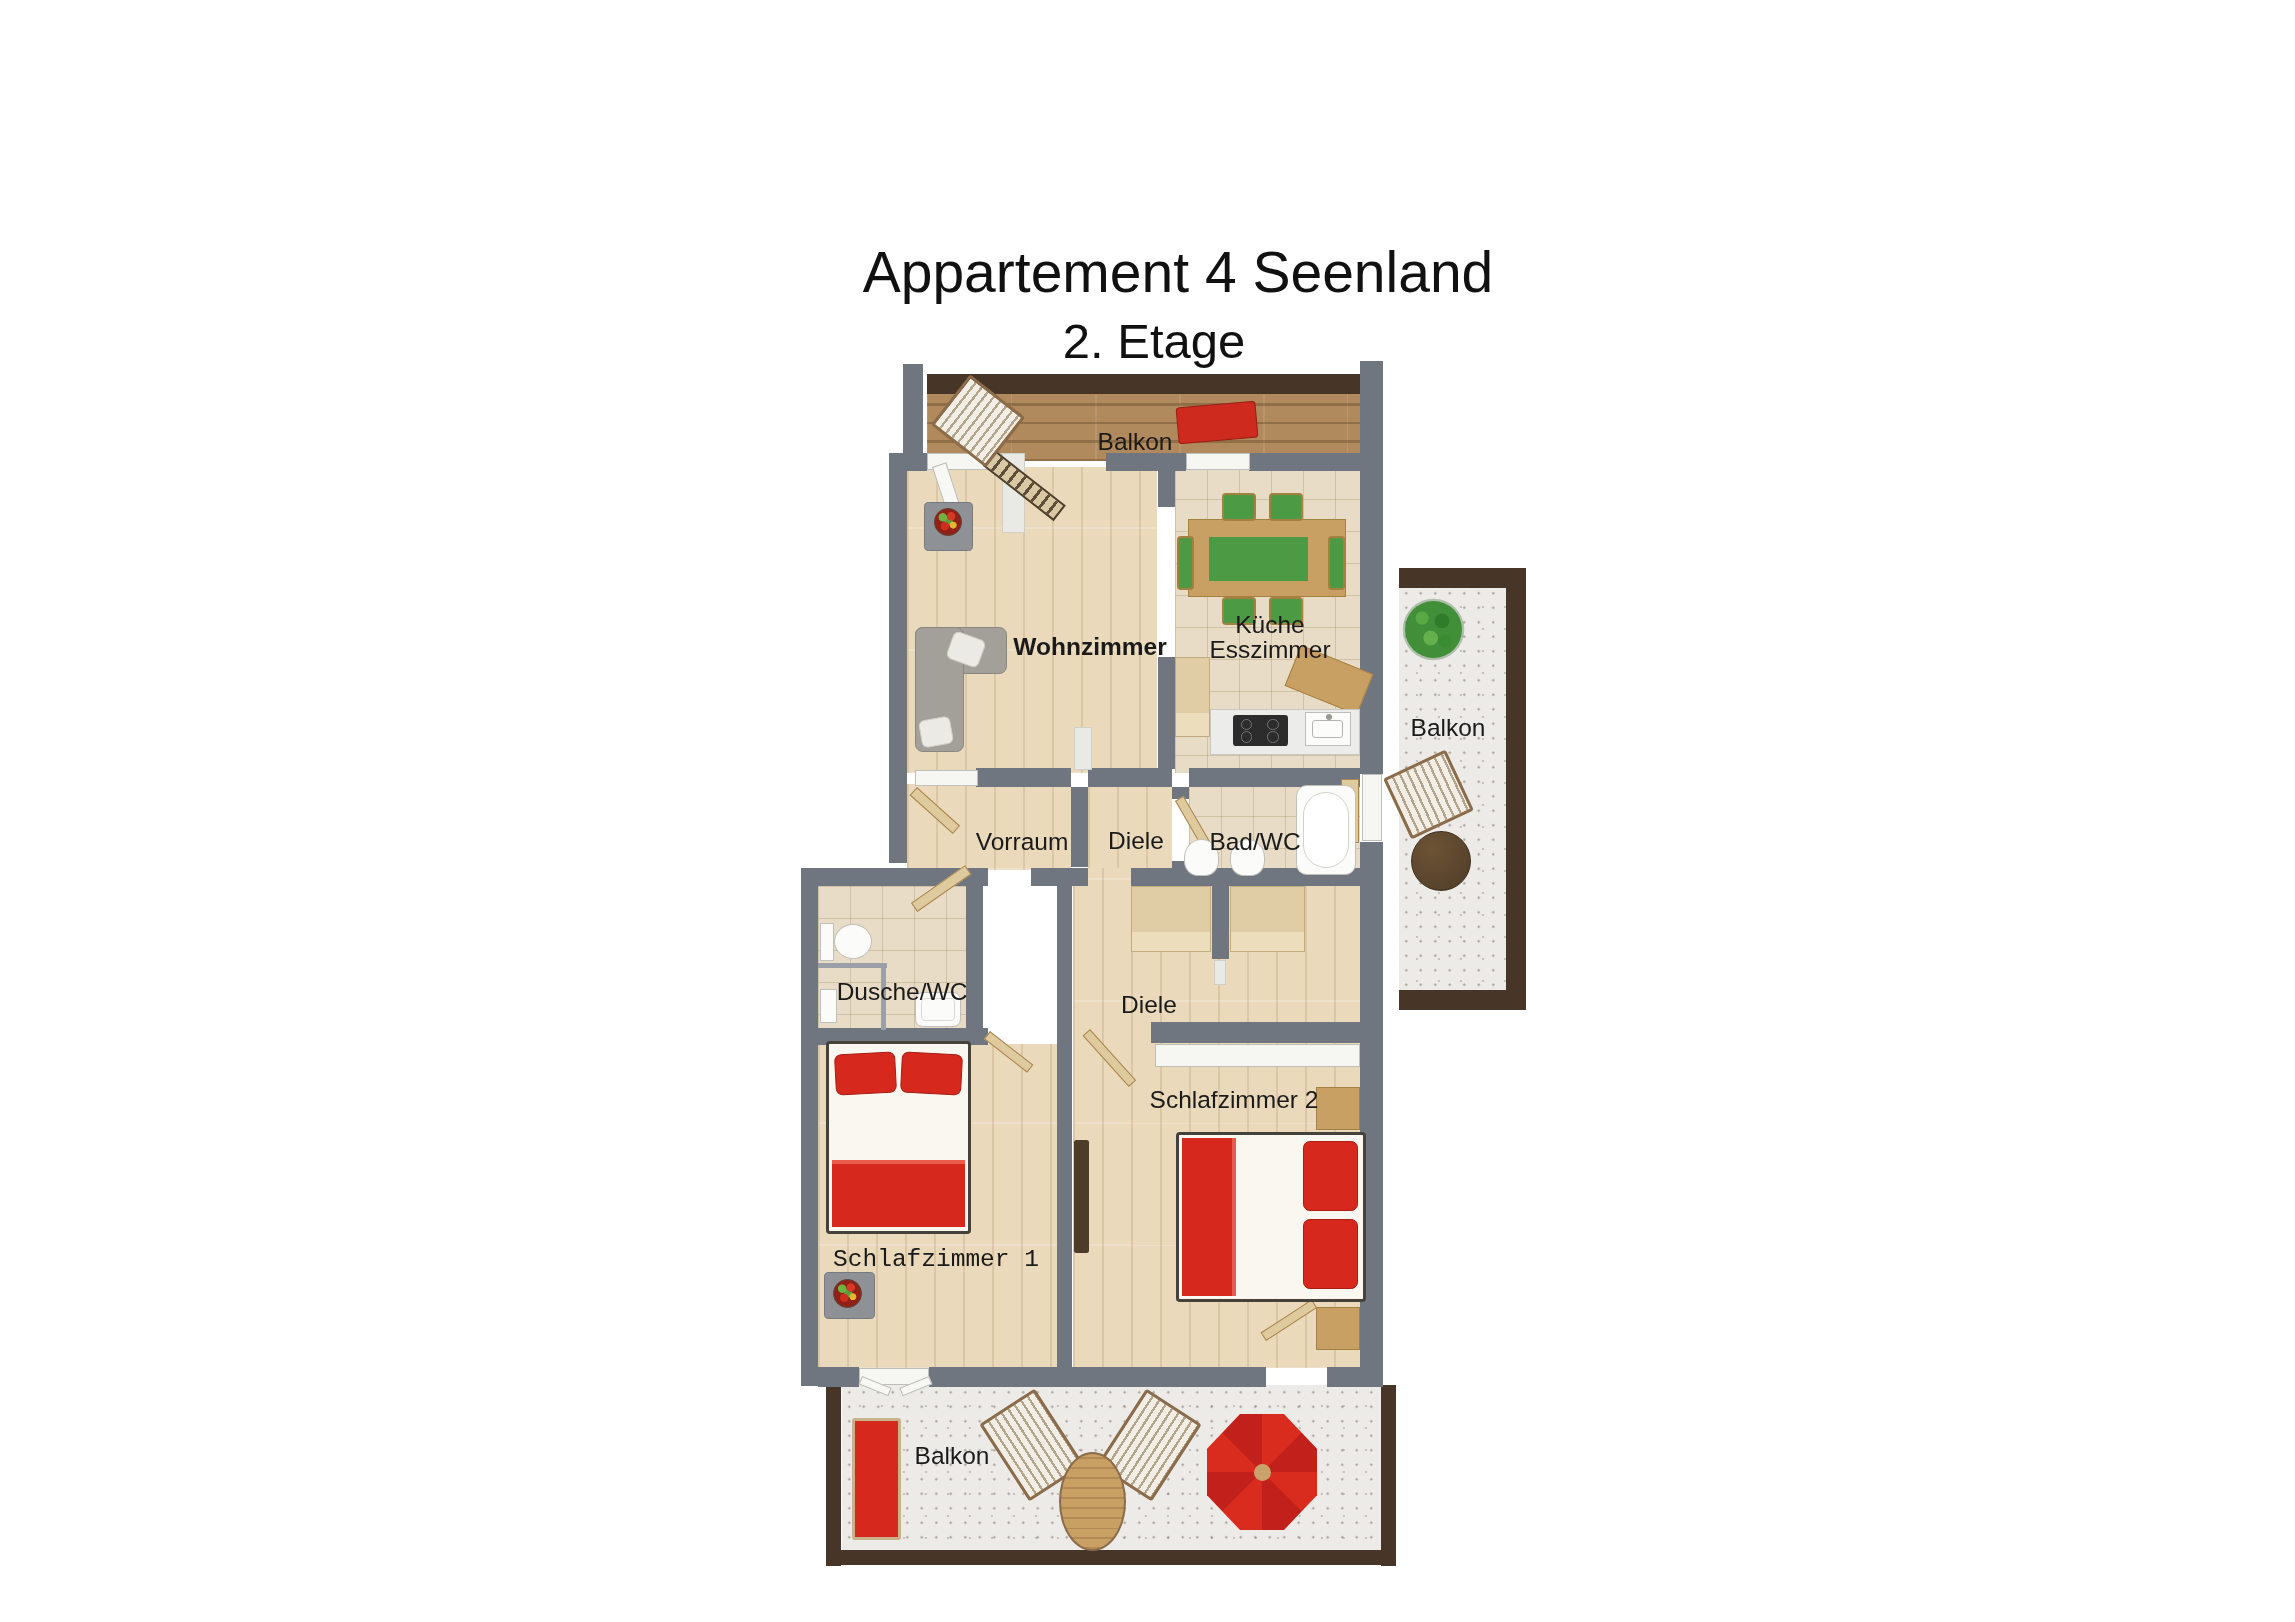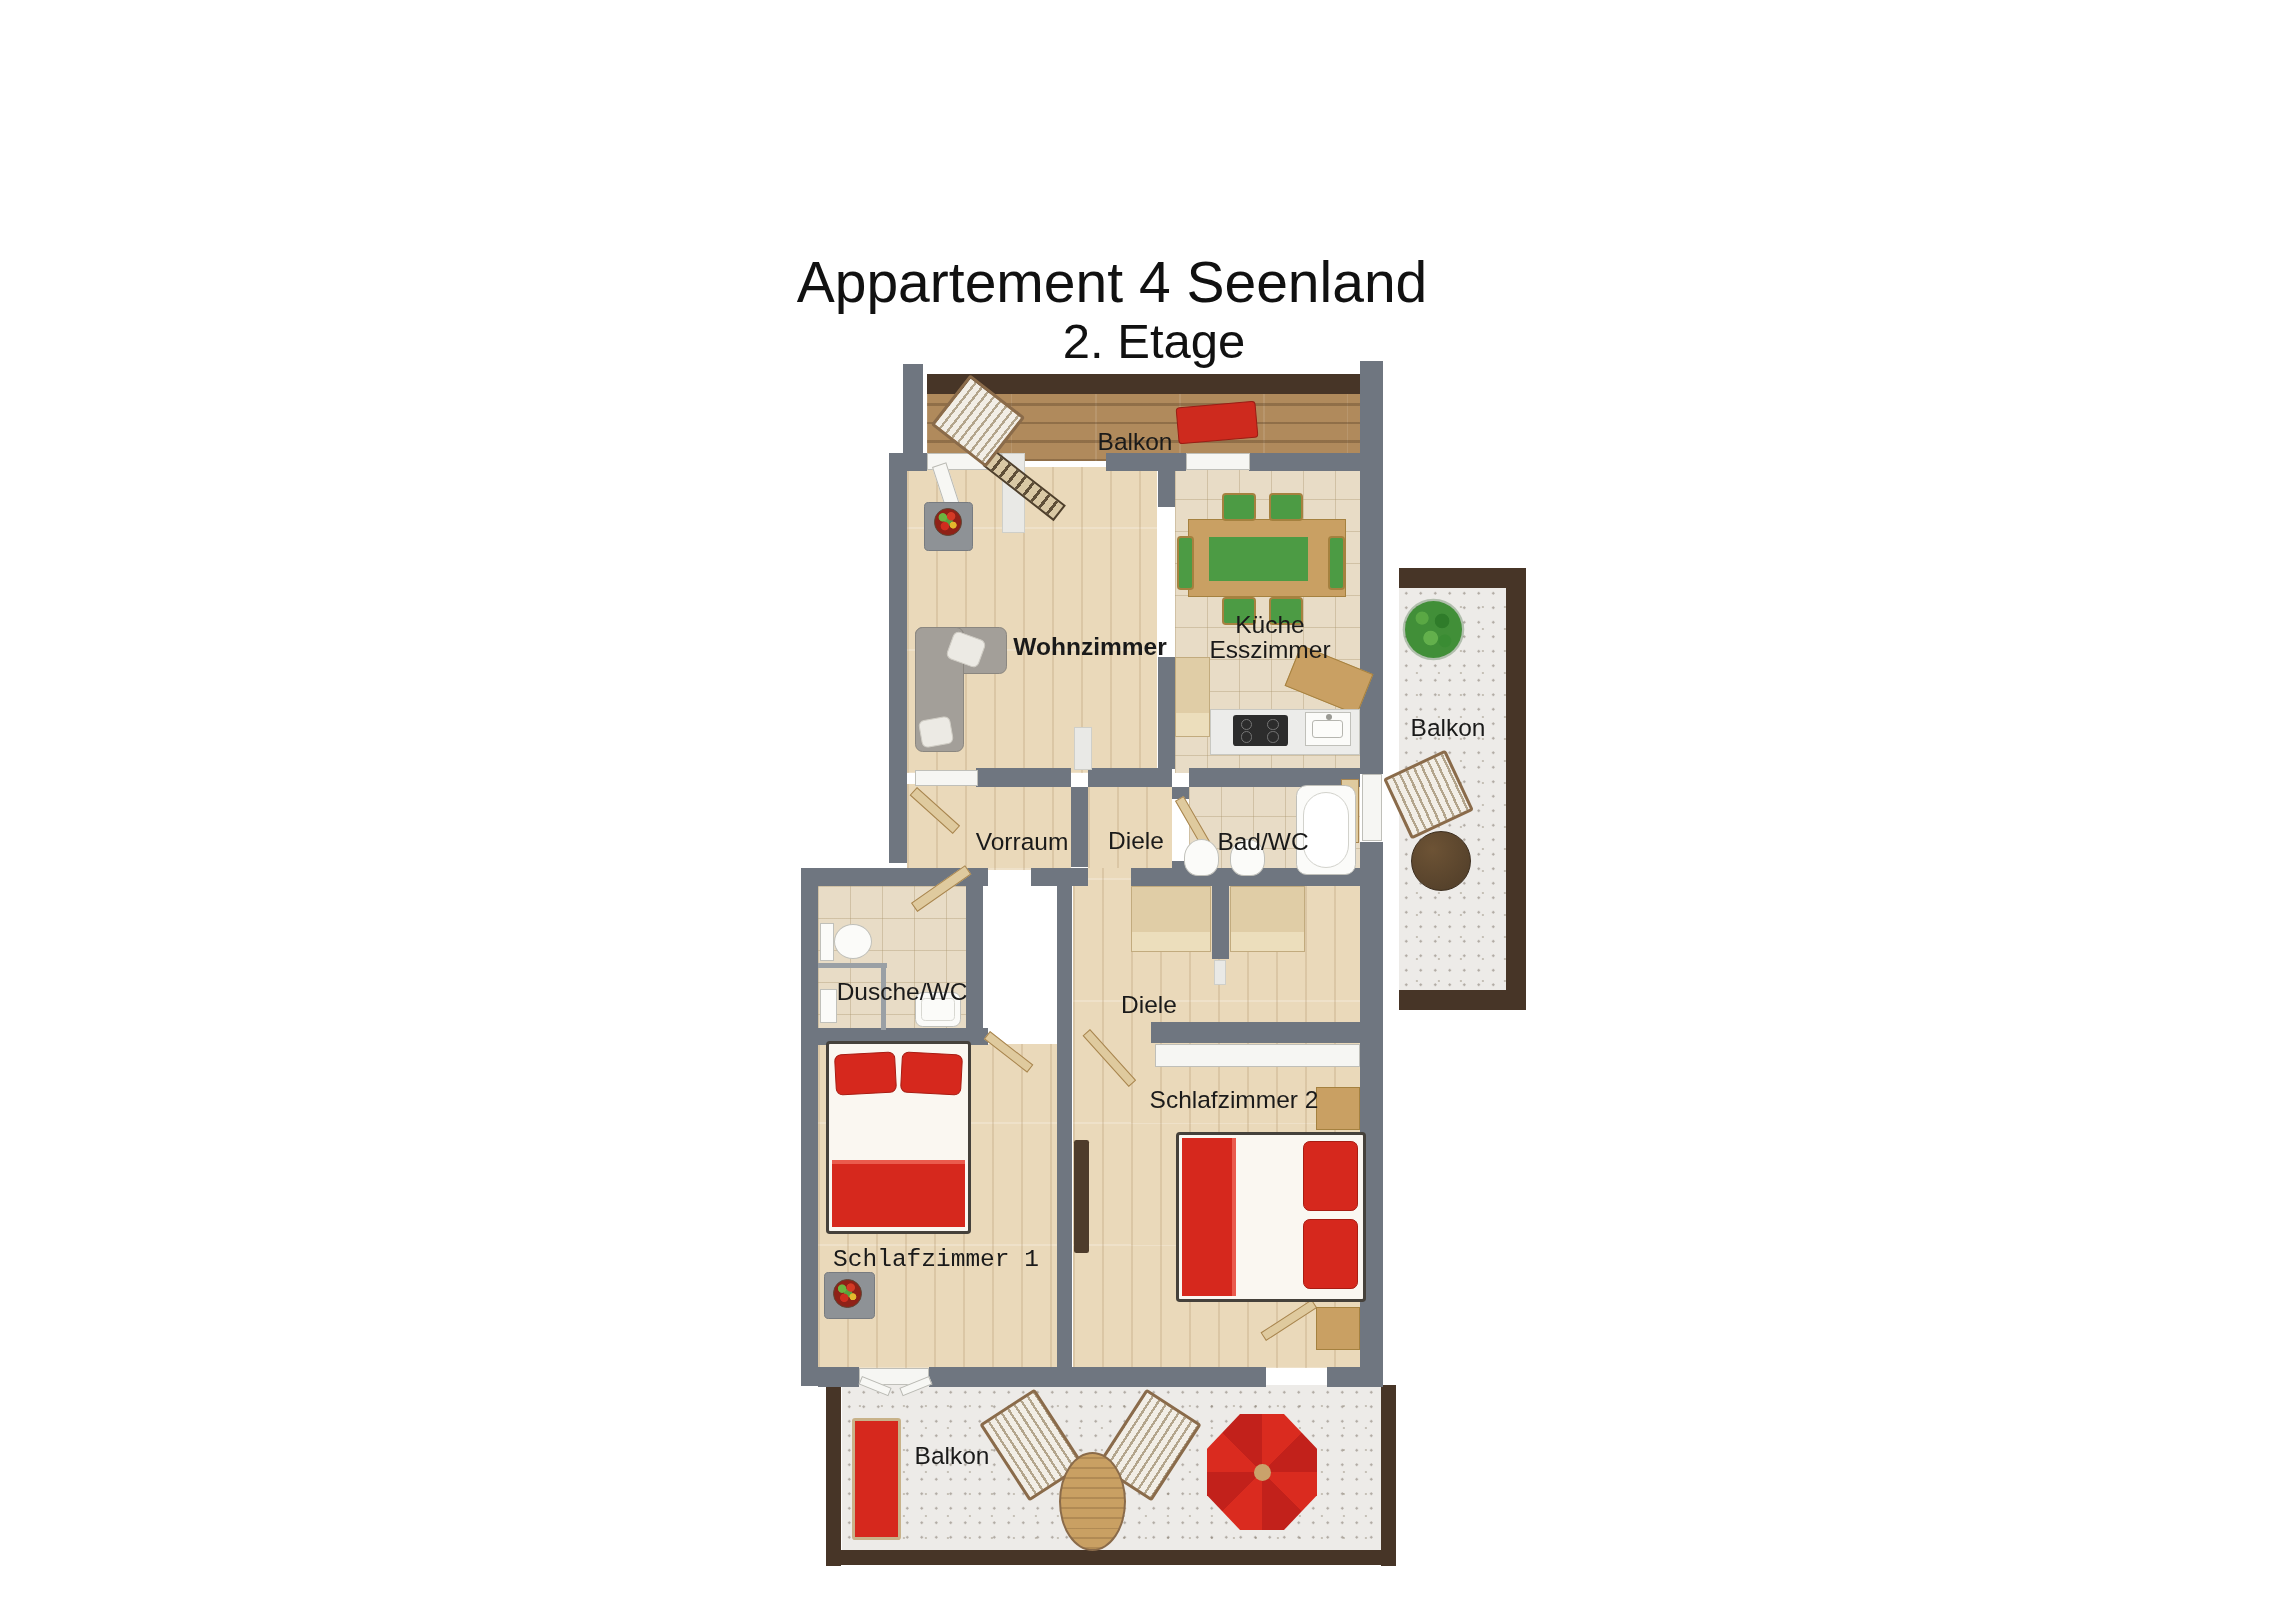--- a/index.html
+++ b/index.html
@@ -52,21 +52,21 @@
   .title-line{position:absolute;transform:translate(-50%,-50%);color:#111;white-space:nowrap;}
   .t1{font-size:57px;}
   .t2{font-size:49px;}
 </style>
 </head>
 <body>
 
 <div id="plan">
 
   <div>
-    <div class="title-line t1" style="left:1112px;top:272px;margin-top:10px;">Appartement 4 Seenland</div>
+    <div class="title-line t1" style="left:1178px;top:272px;">Appartement 4 Seenland</div>
     <div class="title-line t2" style="left:1154px;top:341px;">2. Etage</div>
   </div>
 
   <div class="floor-balcwood" style="left:927px;top:394px;width:433px;height:67px;"></div>
   <div class="floor-wood" style="left:907px;top:467px;width:250px;height:306px;"></div>
   <div class="floor-tile" style="left:1175px;top:467px;width:186px;height:306px;"></div>
   <div class="floor-wood" style="left:907px;top:784px;width:164px;height:86px;"></div>
   <div class="floor-wood" style="left:1088px;top:784px;width:84px;height:86px;"></div>
   <div class="floor-tile" style="left:1189px;top:784px;width:171px;height:102px;"></div>
   <div class="floor-tile" style="left:818px;top:886px;width:148px;height:145px;"></div>
@@ -214,21 +214,21 @@
     <div class="abs" style="left:47px;top:50px;width:17px;height:17px;background:#caa26b;border-radius:50%;"></div>
   </div>
 
   <div class="lbl" style="left:1135px;top:442px;">Balkon</div>
   <div class="lbl" style="left:1090px;top:647px;font-weight:bold;">Wohnzimmer</div>
   <div class="lbl" style="left:1270px;top:625px;text-align:right;">Küche</div>
   <div class="lbl" style="left:1270px;top:650px;">Esszimmer</div>
   <div class="lbl" style="left:1448px;top:728px;">Balkon</div>
   <div class="lbl" style="left:1022px;top:842px;">Vorraum</div>
   <div class="lbl" style="left:1136px;top:841px;">Diele</div>
-  <div class="lbl" style="left:1255px;top:842px;margin-left:8px;">Bad/WC</div>
+  <div class="lbl" style="left:1255px;top:842px;">Bad/WC</div>
   <div class="lbl" style="left:902px;top:992px;">Dusche/WC</div>
   <div class="lbl" style="left:1149px;top:1005px;">Diele</div>
   <div class="lbl" style="left:1234px;top:1100px;">Schlafzimmer 2</div>
   <div class="lbl" style="left:936px;top:1259px;font-family:Liberation Mono, monospace;">Schlafzimmer 1</div>
   <div class="lbl" style="left:952px;top:1456px;">Balkon</div>
 
 </div>
 
 
 </body></html>

